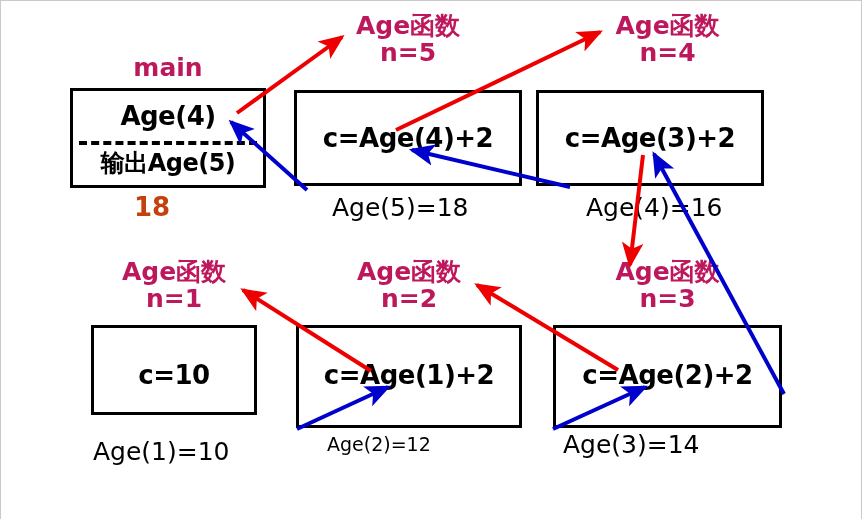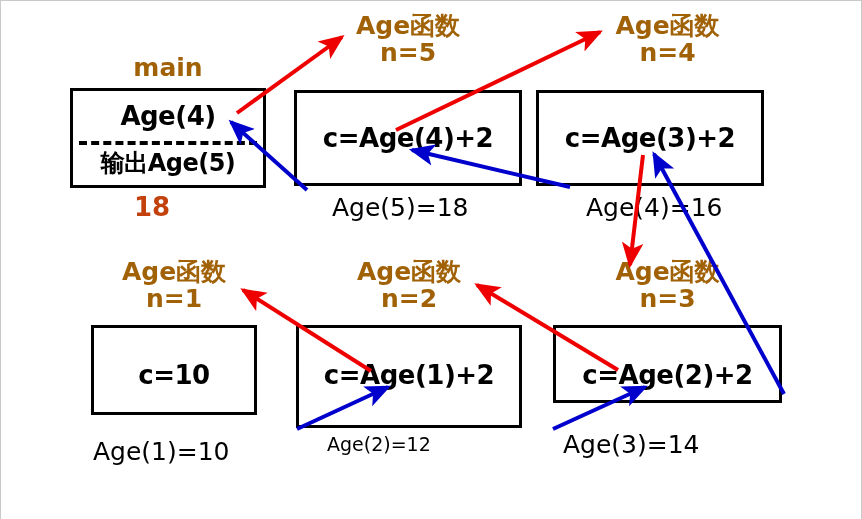--- a/index.html
+++ b/index.html
@@ -51,21 +51,21 @@
     text-align: center;
     font-weight: bold;
     color: #000000;
     letter-spacing: -0.5px;
   }
 
   .caption {
     position: absolute;
     text-align: center;
     font-weight: bold;
-    color: #a16207;
+    color: #be185d;
     white-space: nowrap;
     z-index: 3;
     line-height: 1.08;
   }
   .caption .ln {
     display: block;
   }
 
   .result-label {
     position: absolute;
@@ -169,18 +169,18 @@
   </div>
   <div class="frame-box" style="left:296px; top:325px; width:226px; height:103px;">
     <div class="frame-body" style="top:32px; font-size:26px;">c=Age(1)+2</div>
   </div>
   <div class="result-label" style="left:327px; top:433px; font-size:19px;">Age(2)=12</div>
 
   <div class="caption" style="left:553px; top:258px; width:229px; font-size:25px;">
     <span class="ln">Age函数</span>
     <span class="ln">n=3</span>
   </div>
-  <div class="frame-box" style="left:553px; top:325px; width:229px; height:78px;">
+  <div class="frame-box" style="left:553px; top:325px; width:229px; height:103px;">
     <div class="frame-body" style="top:32px; font-size:26px;">c=Age(2)+2</div>
   </div>
   <div class="result-label" style="left:563px; top:430px; font-size:25px;">Age(3)=14</div>
 
 </div>
 
 </body></html>

